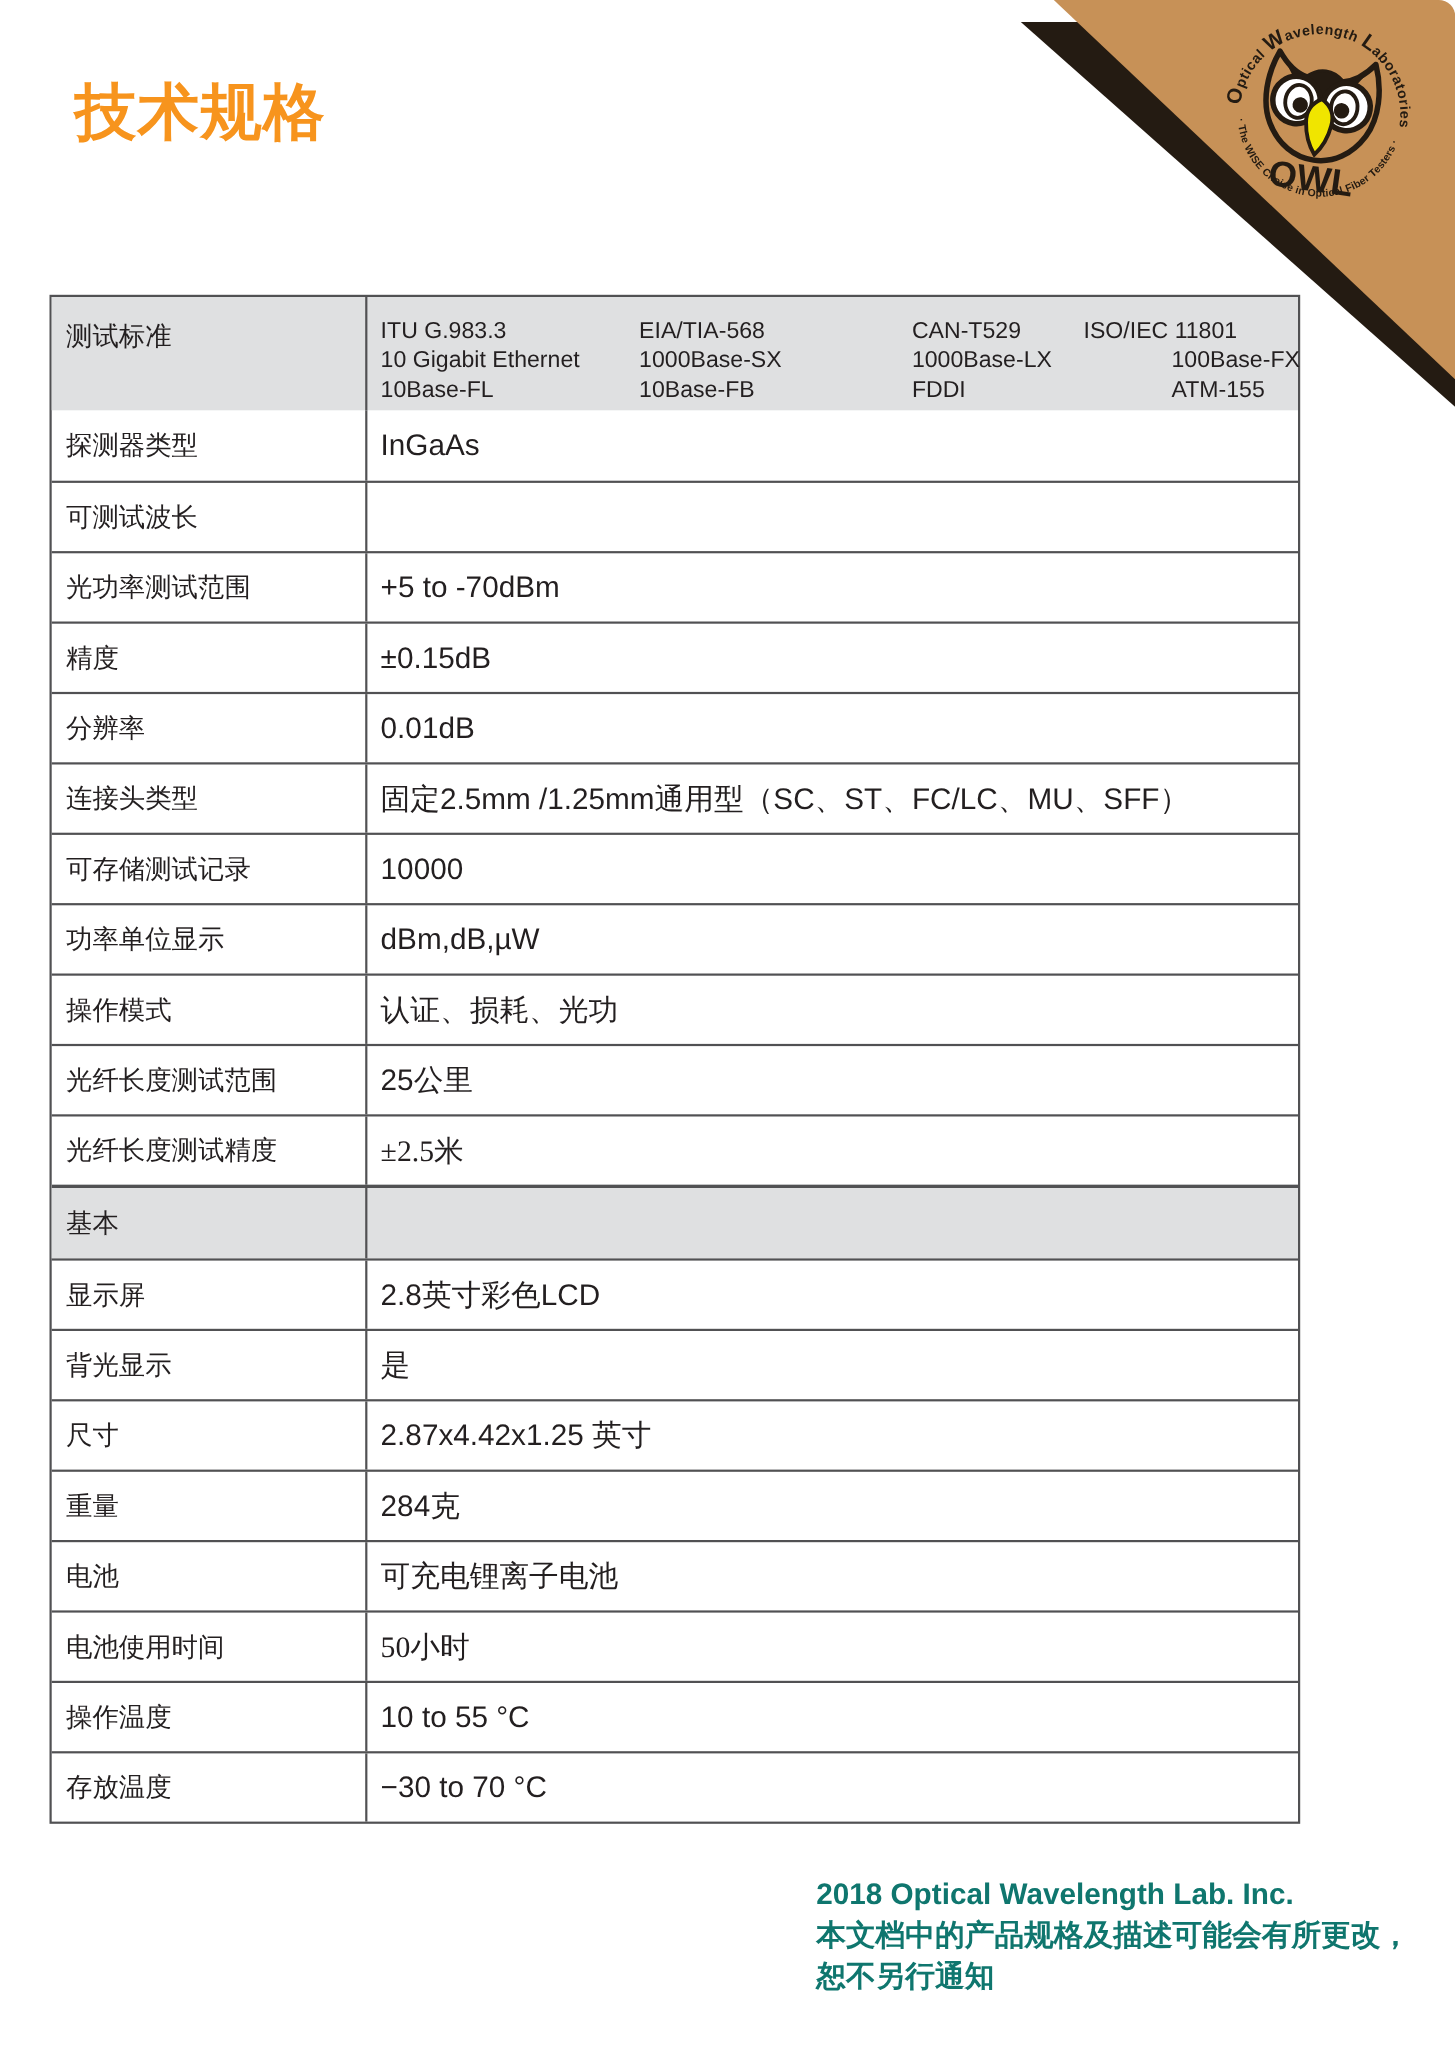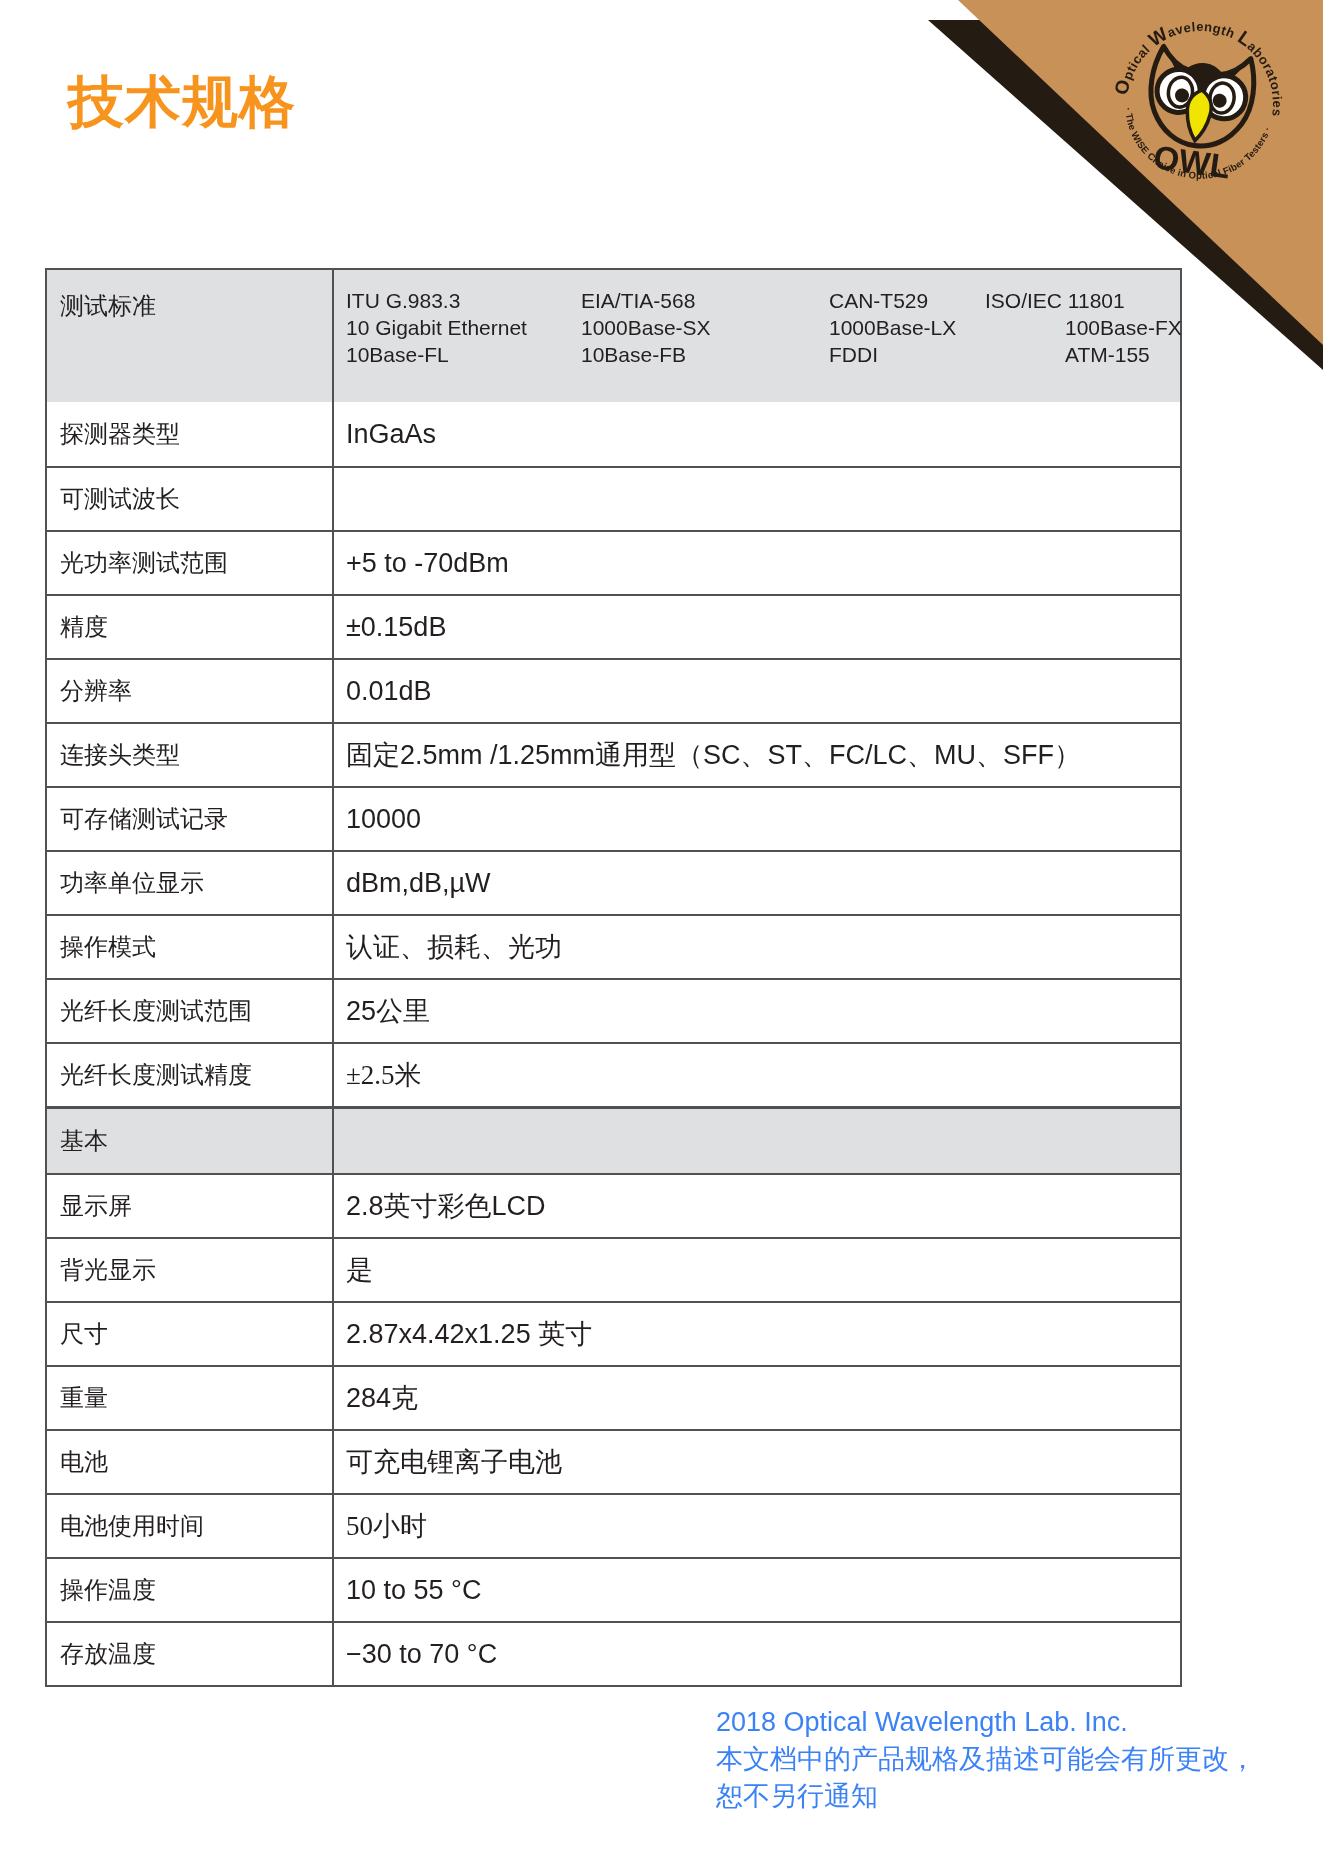--- a/index.html
+++ b/index.html
@@ -1,18 +1,18 @@
 <!DOCTYPE html>
 <html><head>
 <meta charset="utf-8">
 <style>
   html,body{margin:0;padding:0;background:#ffffff;}
   .page{
     position:relative;width:1323px;height:1871px;background:#ffffff;overflow:hidden;
-    font-family:"Liberation Sans","DejaVu Sans",sans-serif;color:#231F20;
+    font-family:"Liberation Sans","DejaVu Sans",sans-serif;color:#231F20;border-radius:15px;
   }
   .page-title{
     position:absolute;left:68px;top:70px;
     font-size:56px;font-weight:bold;color:#F7941D;letter-spacing:1px;line-height:1.15;
   }
   
   .corner{position:absolute;left:918px;top:0;width:405px;height:400px;pointer-events:none;}
   
   .spec-table{
     position:absolute;left:45px;top:268px;width:1137px;
@@ -22,30 +22,30 @@
   .trow + .trow{border-top:2px solid #515153;text-align:center;}
   .trow.section{height:67px;background:#DFE0E1;border-top-width:3px;}
   .cell{box-sizing:border-box;}
   .cell.label{
     width:287px;border-right:2px solid #515153;display:flex;align-items:center;
     padding-left:13px;font-size:24px;flex:0 0 287px;
   }
   .cell.value{flex:1;display:flex;align-items:center;padding-left:12px;font-size:27px;}
   .serif{font-family:"Liberation Serif","DejaVu Serif",serif;}
   
-  .trow.header{height:132px;background:#DFE0E1;}
+  .trow.header{height:103px;background:#DFE0E1;}
   .trow.header .cell.label{align-items:flex-start;padding-top:20px;}
   .trow.header .cell.value{position:relative;display:block;padding:0;}
   .hcol{position:absolute;top:17px;font-size:21px;line-height:27px;white-space:nowrap;}
   .hcol1{left:12px}.hcol2{left:247px}.hcol3{left:495px}.hcol4{left:651px}
   .hcol4 .hline.indent{margin-left:80px;}
   
   .footer{
-    position:absolute;left:716px;top:1704px;color:#3b82f6;
-    font-size:27px;line-height:37px;font-weight:normal;
+    position:absolute;left:742px;top:1704px;color:#0f766e;
+    font-size:27px;line-height:37px;font-weight:bold;
   }
   .footer .fline{white-space:nowrap;}
 </style>
 </head>
 <body>
 
 <div class="page">
 
   <div class="page-title">技术规格</div>
 

